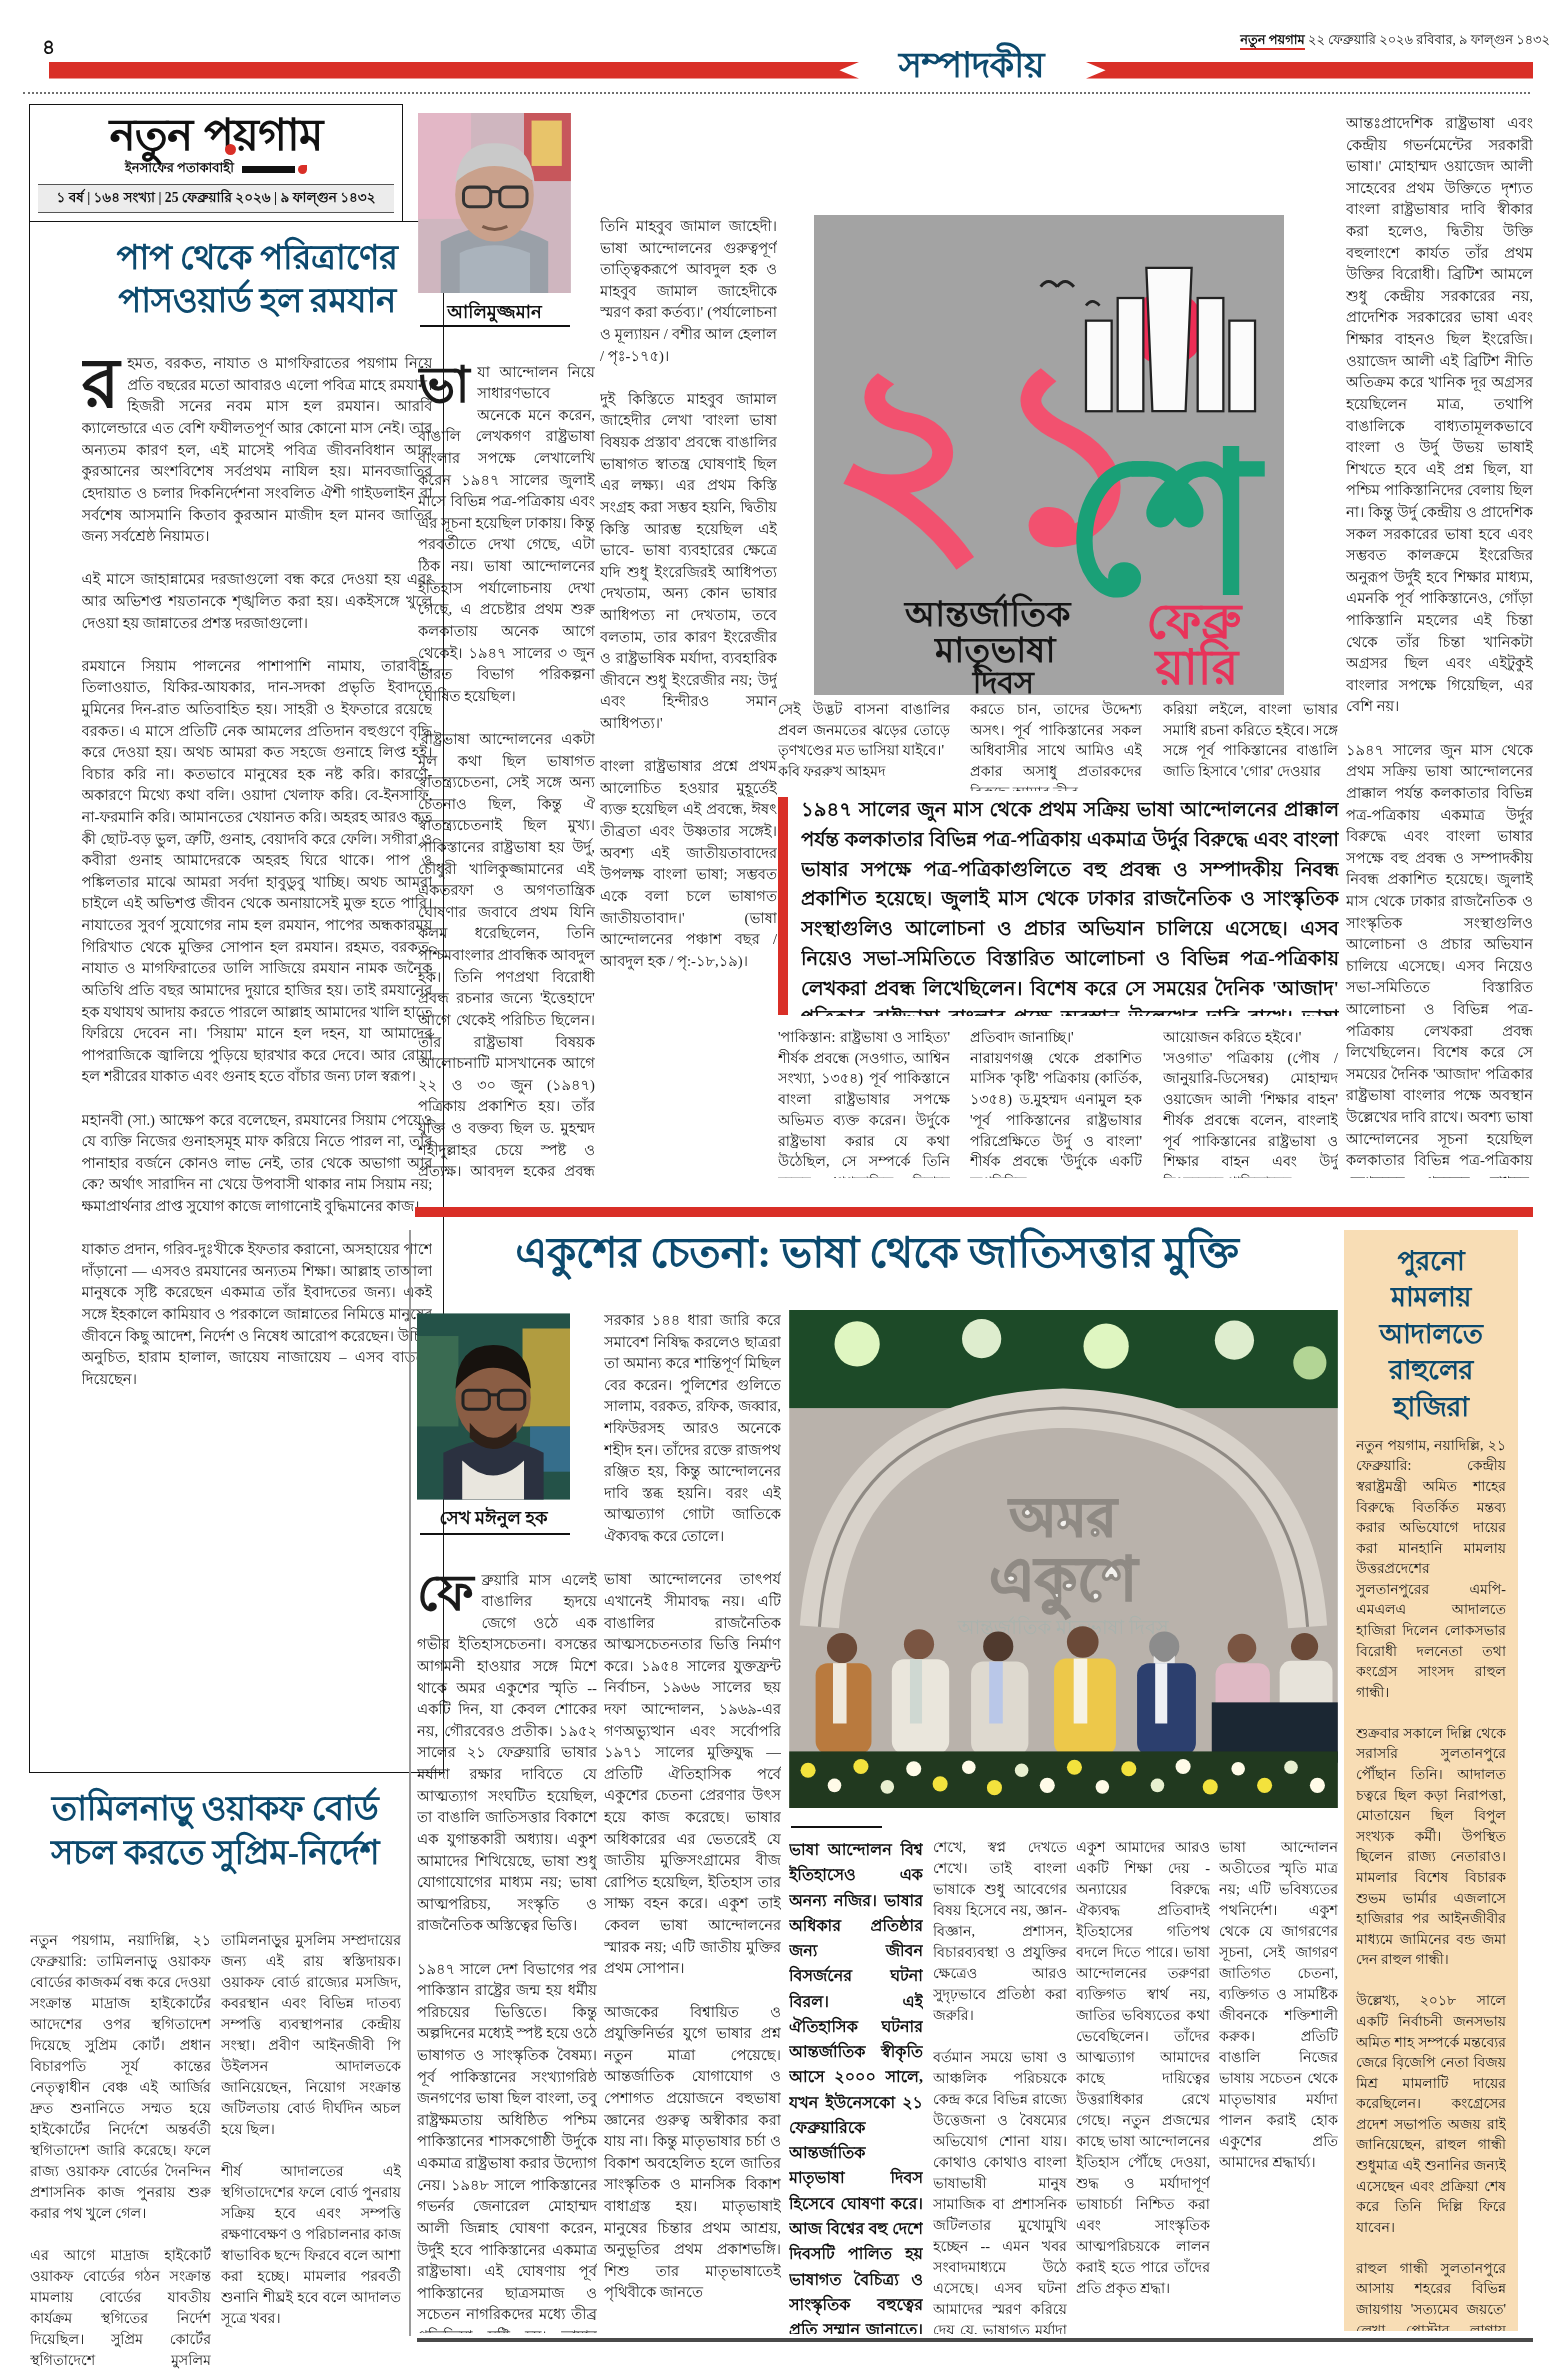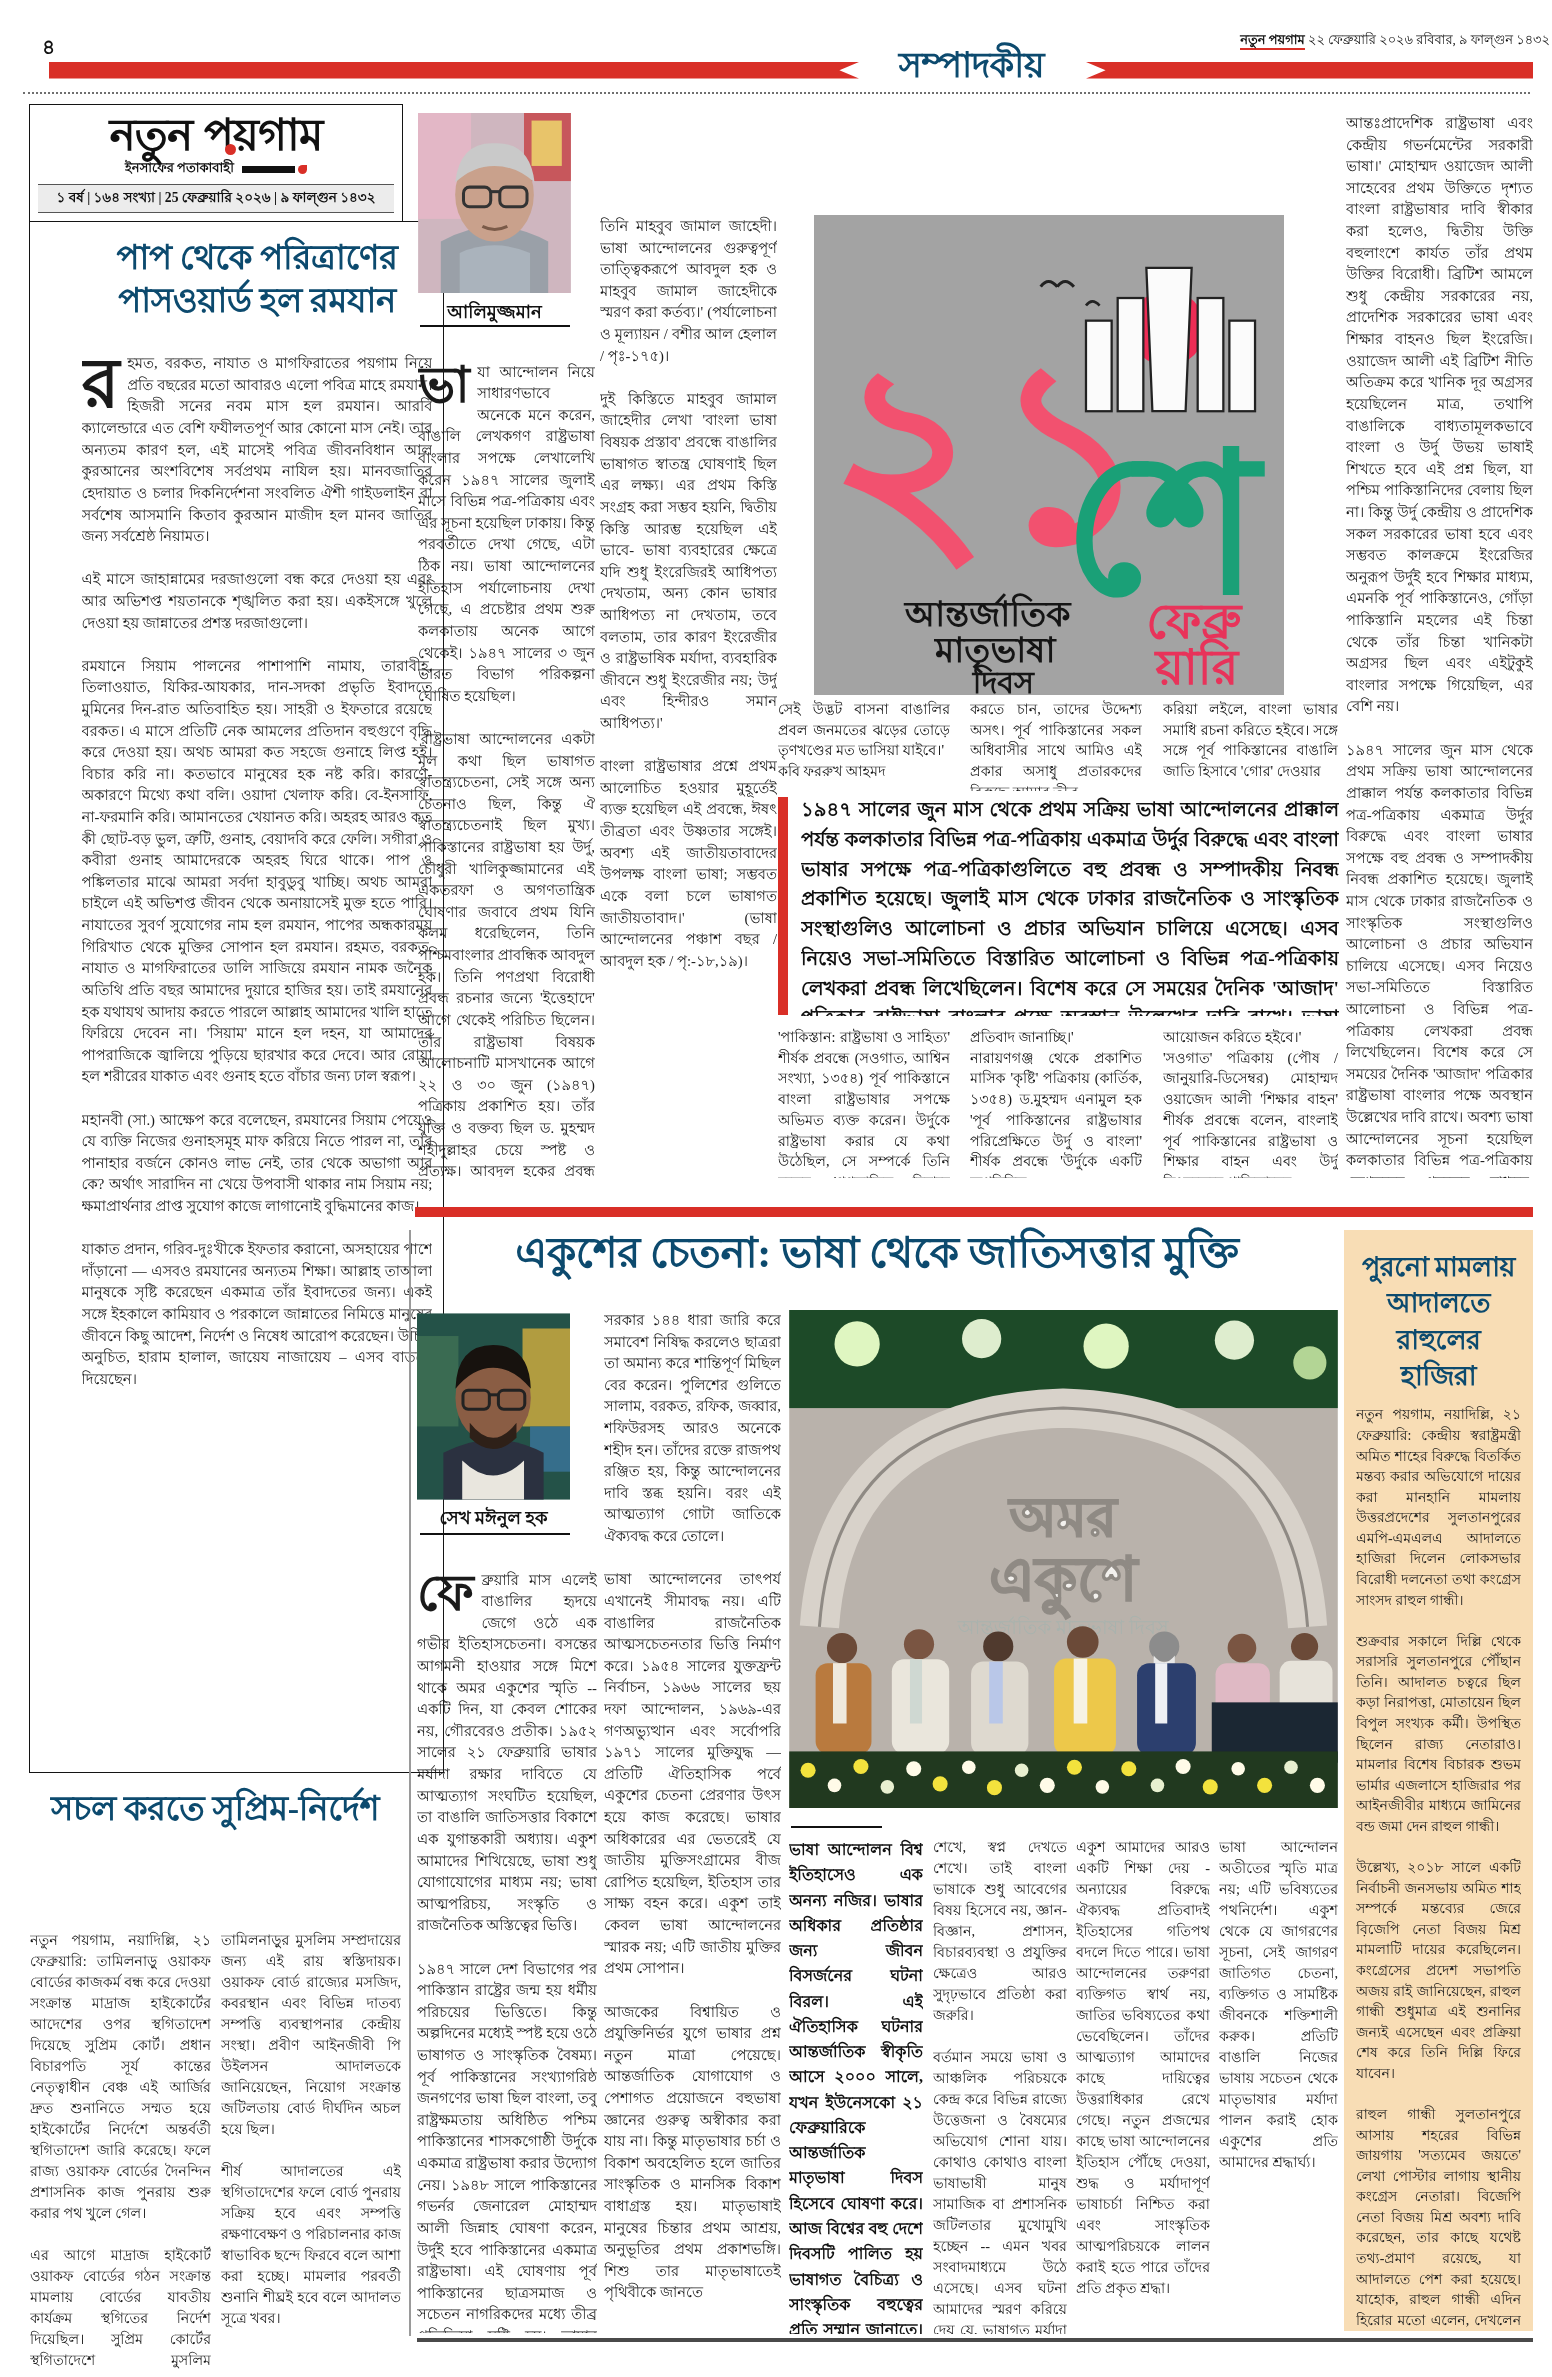--- a/index.html
+++ b/index.html
@@ -260,30 +260,31 @@
   <div class="abs bold" style="left:789px;top:1837px;width:134px;height:497px;font-size:16px;line-height:1.58;text-align:justify;overflow:hidden;white-space:pre-line;">ভাষা আন্দোলন বিশ্ব ইতিহাসেও এক অনন্য নজির। ভাষার অধিকার প্রতিষ্ঠার জন্য জীবন বিসর্জনের ঘটনা বিরল। এই ঐতিহাসিক ঘটনার আন্তর্জাতিক স্বীকৃতি আসে ২০০০ সালে, যখন ইউনেসকো ২১ ফেব্রুয়ারিকে আন্তর্জাতিক মাতৃভাষা দিবস হিসেবে ঘোষণা করে। আজ বিশ্বের বহু দেশে দিবসটি পালিত হয় ভাষাগত বৈচিত্র্য ও সাংস্কৃতিক বহুত্বের প্রতি সম্মান জানাতে। এর মাধ্যমে একুশের চেতনা জাতীয় সীমানা অতিক্রম করে বৈশ্বিক তাৎপর্য অর্জন করেছে।</div>
   <div class="abs bodytext" style="left:933px;top:1837px;width:134px;height:497px;font-size:14.3px;">শেখে, স্বপ্ন দেখতে শেখে। তাই বাংলা ভাষাকে শুধু আবেগের বিষয় হিসেবে নয়, জ্ঞান-বিজ্ঞান, প্রশাসন, বিচারব্যবস্থা ও প্রযুক্তির ক্ষেত্রেও আরও সুদৃঢ়ভাবে প্রতিষ্ঠা করা জরুরি।
 
 বর্তমান সময়ে ভাষা ও আঞ্চলিক পরিচয়কে কেন্দ্র করে বিভিন্ন রাজ্যে উত্তেজনা ও বৈষম্যের অভিযোগ শোনা যায়। কোথাও কোথাও বাংলা ভাষাভাষী মানুষ সামাজিক বা প্রশাসনিক জটিলতার মুখোমুখি হচ্ছেন -- এমন খবর সংবাদমাধ্যমে উঠে এসেছে। এসব ঘটনা আমাদের স্মরণ করিয়ে দেয় যে, ভাষাগত মর্যাদা ও নাগরিক অধিকারের প্রশ্ন আজও প্রাসঙ্গিক।</div>
   <div class="abs bodytext" style="left:1076px;top:1837px;width:134px;height:497px;font-size:14.3px;">একুশ আমাদের আরও একটি শিক্ষা দেয় - অন্যায়ের বিরুদ্ধে ঐক্যবদ্ধ প্রতিবাদই ইতিহাসের গতিপথ বদলে দিতে পারে। ভাষা আন্দোলনের তরুণরা ব্যক্তিগত স্বার্থ নয়, জাতির ভবিষ্যতের কথা ভেবেছিলেন। তাঁদের আত্মত্যাগ আমাদের কাছে দায়িত্বের উত্তরাধিকার রেখে গেছে। নতুন প্রজন্মের কাছে ভাষা আন্দোলনের ইতিহাস পৌঁছে দেওয়া, শুদ্ধ ও মর্যাদাপূর্ণ ভাষাচর্চা নিশ্চিত করা এবং সাংস্কৃতিক আত্মপরিচয়কে লালন করাই হতে পারে তাঁদের প্রতি প্রকৃত শ্রদ্ধা।</div>
   <div class="abs bodytext" style="left:1219px;top:1837px;width:119px;height:497px;font-size:14.3px;">ভাষা আন্দোলন অতীতের স্মৃতি মাত্র নয়; এটি ভবিষ্যতের পথনির্দেশ। একুশ থেকে যে জাগরণের সূচনা, সেই জাগরণ জাতিগত চেতনা, ব্যক্তিগত ও সামষ্টিক জীবনকে শক্তিশালী করুক। প্রতিটি বাঙালি নিজের ভাষায় সচেতন থেকে মাতৃভাষার মর্যাদা পালন করাই হোক একুশের প্রতি আমাদের শ্রদ্ধার্ঘ্য।</div>
 
   <div class="abs" style="left:409px;top:1230px;width:1.5px;height:1106px;background:#9a9a9a;"></div>
 
   <div class="abs headline center" style="left:29px;top:1787px;width:372px;font-size:34px;line-height:1.3;">
+    <div>তামিলনাড়ু ওয়াকফ বোর্ড</div>
     <div>সচল করতে সুপ্রিম-নির্দেশ</div>
   </div>
   <div class="abs bodytext" style="left:30px;top:1930px;width:181px;height:441px;font-size:14.3px;">নতুন পয়গাম, নয়াদিল্লি, ২১ ফেব্রুয়ারি: তামিলনাড়ু ওয়াকফ বোর্ডের কাজকর্ম বন্ধ করে দেওয়া সংক্রান্ত মাদ্রাজ হাইকোর্টের আদেশের ওপর স্থগিতাদেশ দিয়েছে সুপ্রিম কোর্ট। প্রধান বিচারপতি সূর্য কান্তের নেতৃত্বাধীন বেঞ্চ এই আর্জির দ্রুত শুনানিতে সম্মত হয়ে হাইকোর্টের নির্দেশে অন্তর্বর্তী স্থগিতাদেশ জারি করেছে। ফলে রাজ্য ওয়াকফ বোর্ডের দৈনন্দিন প্রশাসনিক কাজ পুনরায় শুরু করার পথ খুলে গেল।
 
 এর আগে মাদ্রাজ হাইকোর্ট ওয়াকফ বোর্ডের গঠন সংক্রান্ত মামলায় বোর্ডের যাবতীয় কার্যক্রম স্থগিতের নির্দেশ দিয়েছিল। সুপ্রিম কোর্টের স্থগিতাদেশে মুসলিম সংগঠনগুলি স্বস্তি প্রকাশ করেছে।</div>
   <div class="abs bodytext" style="left:221px;top:1930px;width:180px;height:441px;font-size:14.3px;">তামিলনাড়ুর মুসলিম সম্প্রদায়ের জন্য এই রায় স্বস্তিদায়ক। ওয়াকফ বোর্ড রাজ্যের মসজিদ, কবরস্থান এবং বিভিন্ন দাতব্য সম্পত্তি ব্যবস্থাপনার কেন্দ্রীয় সংস্থা। প্রবীণ আইনজীবী পি উইলসন আদালতকে জানিয়েছেন, নিয়োগ সংক্রান্ত জটিলতায় বোর্ড দীর্ঘদিন অচল হয়ে ছিল।
 
 শীর্ষ আদালতের এই স্থগিতাদেশের ফলে বোর্ড পুনরায় সক্রিয় হবে এবং সম্পত্তি রক্ষণাবেক্ষণ ও পরিচালনার কাজ স্বাভাবিক ছন্দে ফিরবে বলে আশা করা হচ্ছে। মামলার পরবর্তী শুনানি শীঘ্রই হবে বলে আদালত সূত্রে খবর।</div>
 
-  <div class="abs" style="left:1344px;top:1230px;width:189px;height:1101px;background:#f8ddb5;padding:19px 12px;box-sizing:border-box;overflow:hidden;">
+  <div class="abs" style="left:1344px;top:1230px;width:174px;height:1101px;background:#f8ddb5;padding:13px 12px;box-sizing:border-box;overflow:hidden;">
     <div class="headline center" style="font-size:27px;line-height:1.35;margin-bottom:10.6px;">
       <div>পুরনো মামলায়</div>
       <div>আদালতে</div>
       <div>রাহুলের হাজিরা</div>
     </div>
     <div class="bodytext" style="font-size:14px;height:929px;">নতুন পয়গাম, নয়াদিল্লি, ২১ ফেব্রুয়ারি: কেন্দ্রীয় স্বরাষ্ট্রমন্ত্রী অমিত শাহের বিরুদ্ধে বিতর্কিত মন্তব্য করার অভিযোগে দায়ের করা মানহানি মামলায় উত্তরপ্রদেশের সুলতানপুরের এমপি-এমএলএ আদালতে হাজিরা দিলেন লোকসভার বিরোধী দলনেতা তথা কংগ্রেস সাংসদ রাহুল গান্ধী।
 
 শুক্রবার সকালে দিল্লি থেকে সরাসরি সুলতানপুরে পৌঁছান তিনি। আদালত চত্বরে ছিল কড়া নিরাপত্তা, মোতায়েন ছিল বিপুল সংখ্যক কর্মী। উপস্থিত ছিলেন রাজ্য নেতারাও। মামলার বিশেষ বিচারক শুভম ভার্মার এজলাসে হাজিরার পর আইনজীবীর মাধ্যমে জামিনের বন্ড জমা দেন রাহুল গান্ধী।
 
 উল্লেখ্য, ২০১৮ সালে একটি নির্বাচনী জনসভায় অমিত শাহ সম্পর্কে মন্তব্যের জেরে বি়জেপি নেতা বিজয় মিশ্র মামলাটি দায়ের করেছিলেন। কংগ্রেসের প্রদেশ সভাপতি অজয় রাই জানিয়েছেন, রাহুল গান্ধী শুধুমাত্র এই শুনানির জন্যই এসেছেন এবং প্রক্রিয়া শেষ করে তিনি দিল্লি ফিরে যাবেন।

